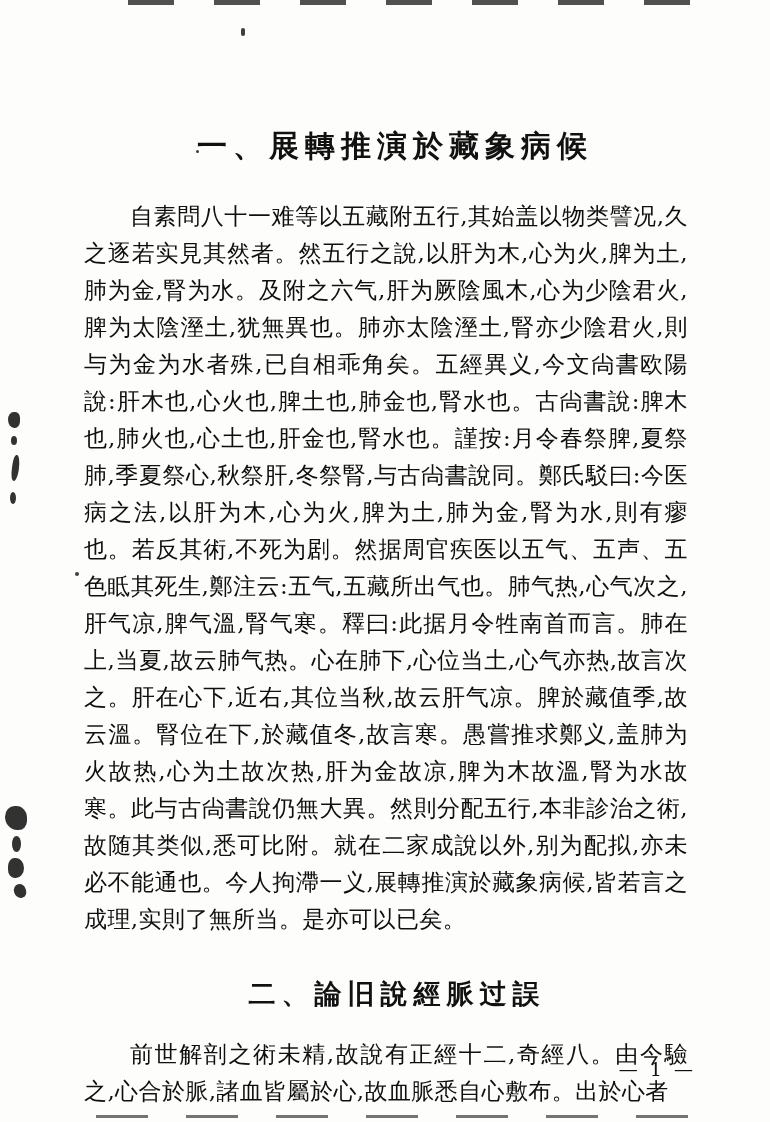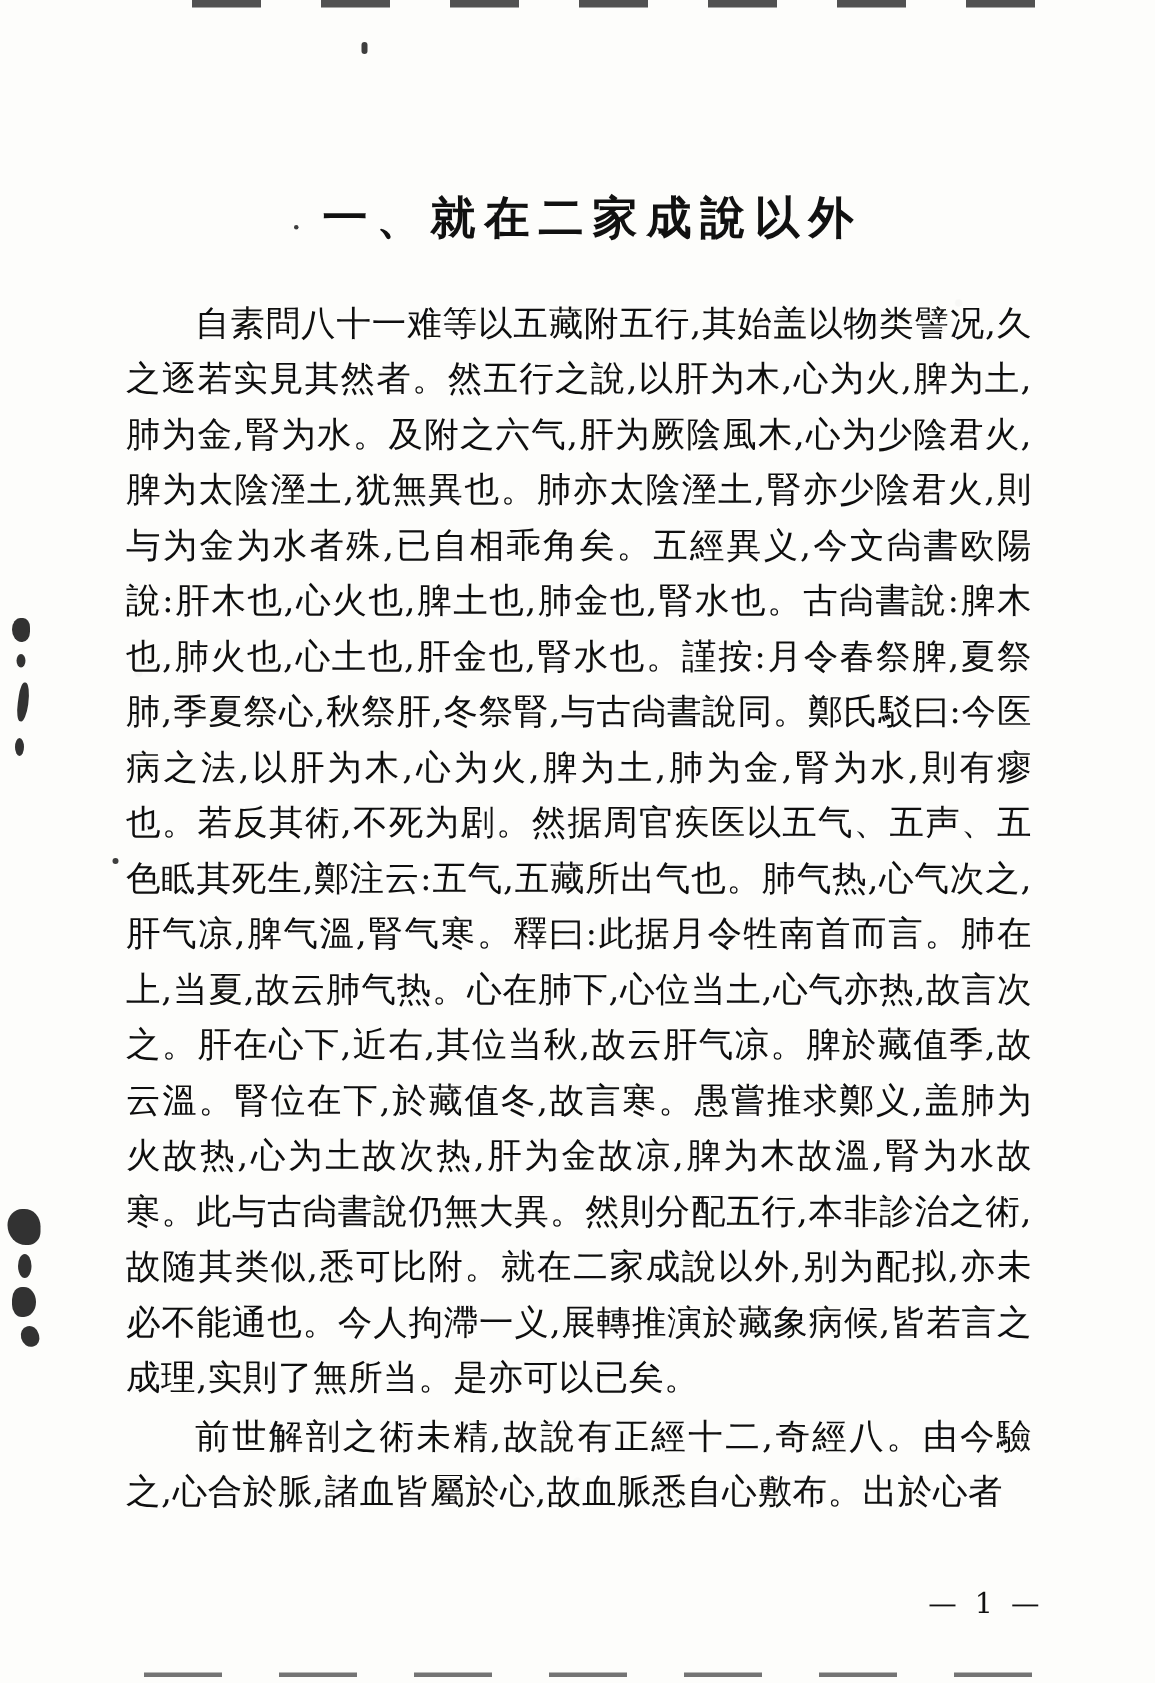--- a/index.html
+++ b/index.html
@@ -170,24 +170,25 @@
   <div class="blob b2"></div>
   <div class="blob b3"></div>
   <div class="blob b4"></div>
   <div class="blob b5"></div>
   <div class="blob b6"></div>
   <div class="blob b7"></div>
   <div class="blob b8"></div>
 
   <div class="content">
 
-    <h1 class="section-title">一、就在二家成說以外</h1>
+    <h1 class="section-title">一、展轉推演於藏象病候</h1>
 
     <p class="body-text">自素問八十一难等以五藏附五行,其始盖以物类譬况,久之逐若实見其然者。然五行之說,以肝为木,心为火,脾为土,肺为金,腎为水。及附之六气,肝为厥陰風木,心为少陰君火,脾为太陰溼土,犹無異也。肺亦太陰溼土,腎亦少陰君火,則与为金为水者殊,已自相乖角矣。五經異义,今文尙書欧陽說:肝木也,心火也,脾土也,肺金也,腎水也。古尙書說:脾木也,肺火也,心土也,肝金也,腎水也。謹按:月令春祭脾,夏祭肺,季夏祭心,秋祭肝,冬祭腎,与古尙書說同。鄭氏駁曰:今医病之法,以肝为木,心为火,脾为土,肺为金,腎为水,則有瘳也。若反其術,不死为剧。然据周官疾医以五气、五声、五色眡其死生,鄭注云:五气,五藏所出气也。肺气热,心气次之,肝气凉,脾气溫,腎气寒。釋曰:此据月令牲南首而言。肺在上,当夏,故云肺气热。心在肺下,心位当土,心气亦热,故言次之。肝在心下,近右,其位当秋,故云肝气凉。脾於藏值季,故云溫。腎位在下,於藏值冬,故言寒。愚嘗推求鄭义,盖肺为火故热,心为土故次热,肝为金故凉,脾为木故溫,腎为水故寒。此与古尙書說仍無大異。然則分配五行,本非診治之術,故随其类似,悉可比附。就在二家成說以外,别为配拟,亦未必不能通也。今人拘滯一义,展轉推演於藏象病候,皆若言之成理,实則了無所当。是亦可以已矣。</p>
 
+    <h2 class="section-title">二、論旧說經脈过誤</h2>
 
     <p class="body-text">前世解剖之術未精,故說有正經十二,奇經八。由今驗之,心合於脈,諸血皆屬於心,故血脈悉自心敷布。出於心者</p>
 
   </div>
 
   <div class="page-number">— 1 —</div>
 
 </div>
 
 </body></html>

